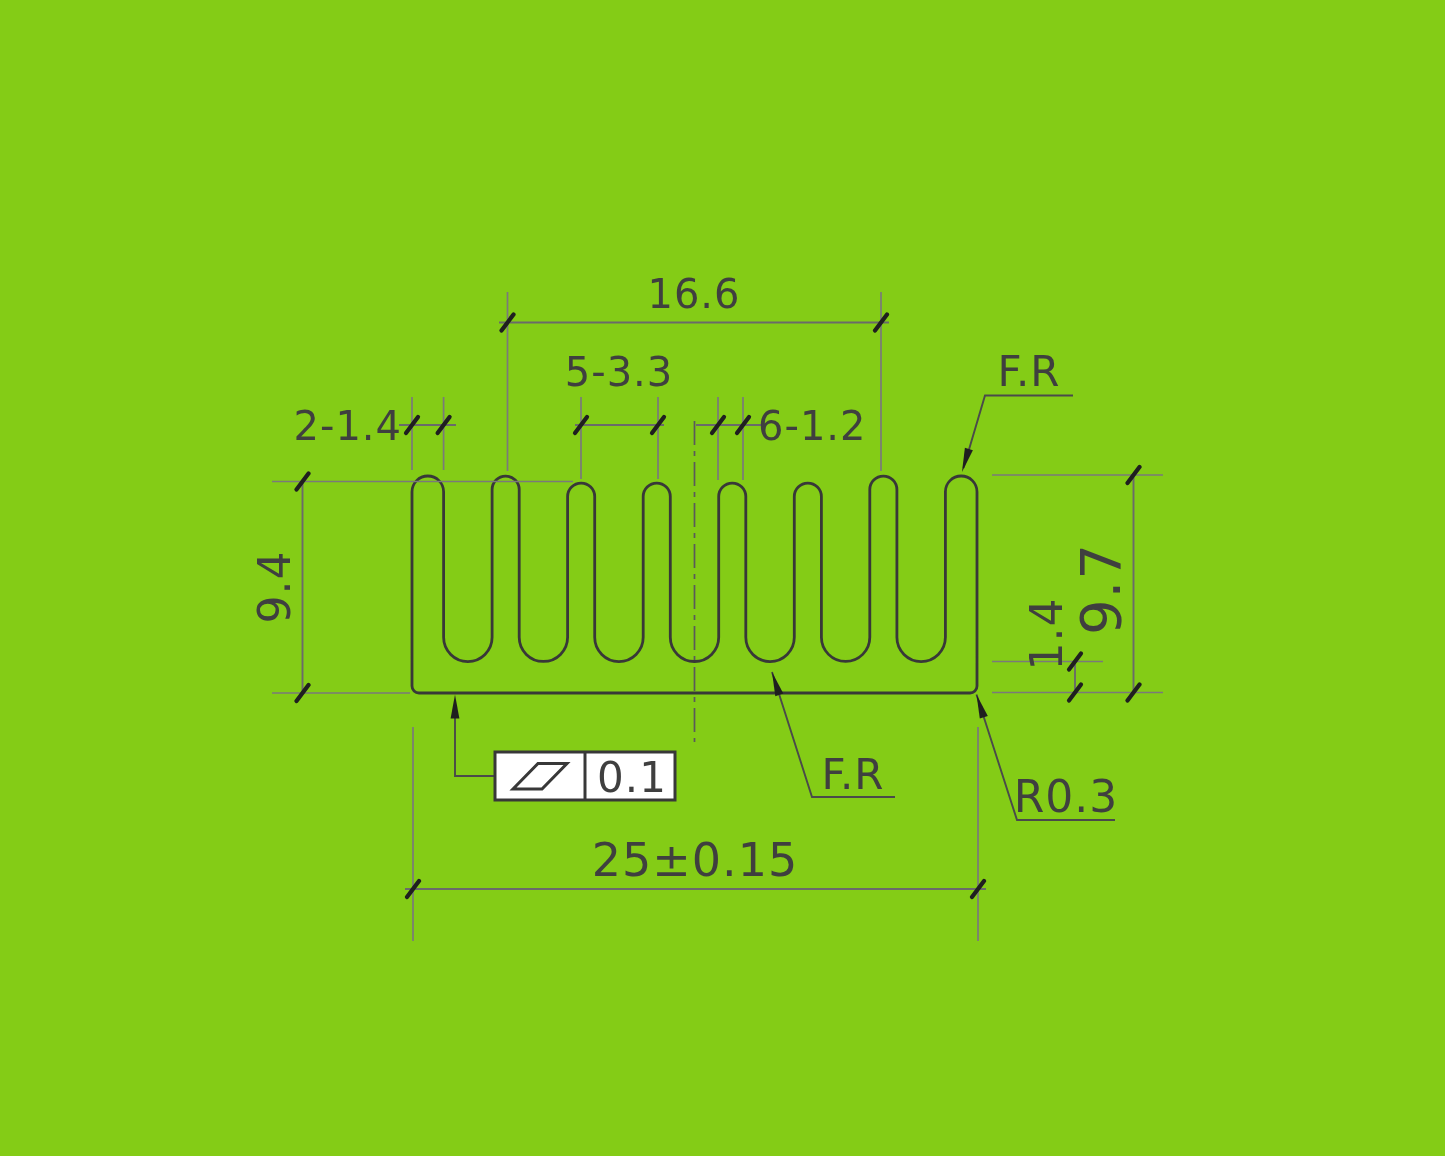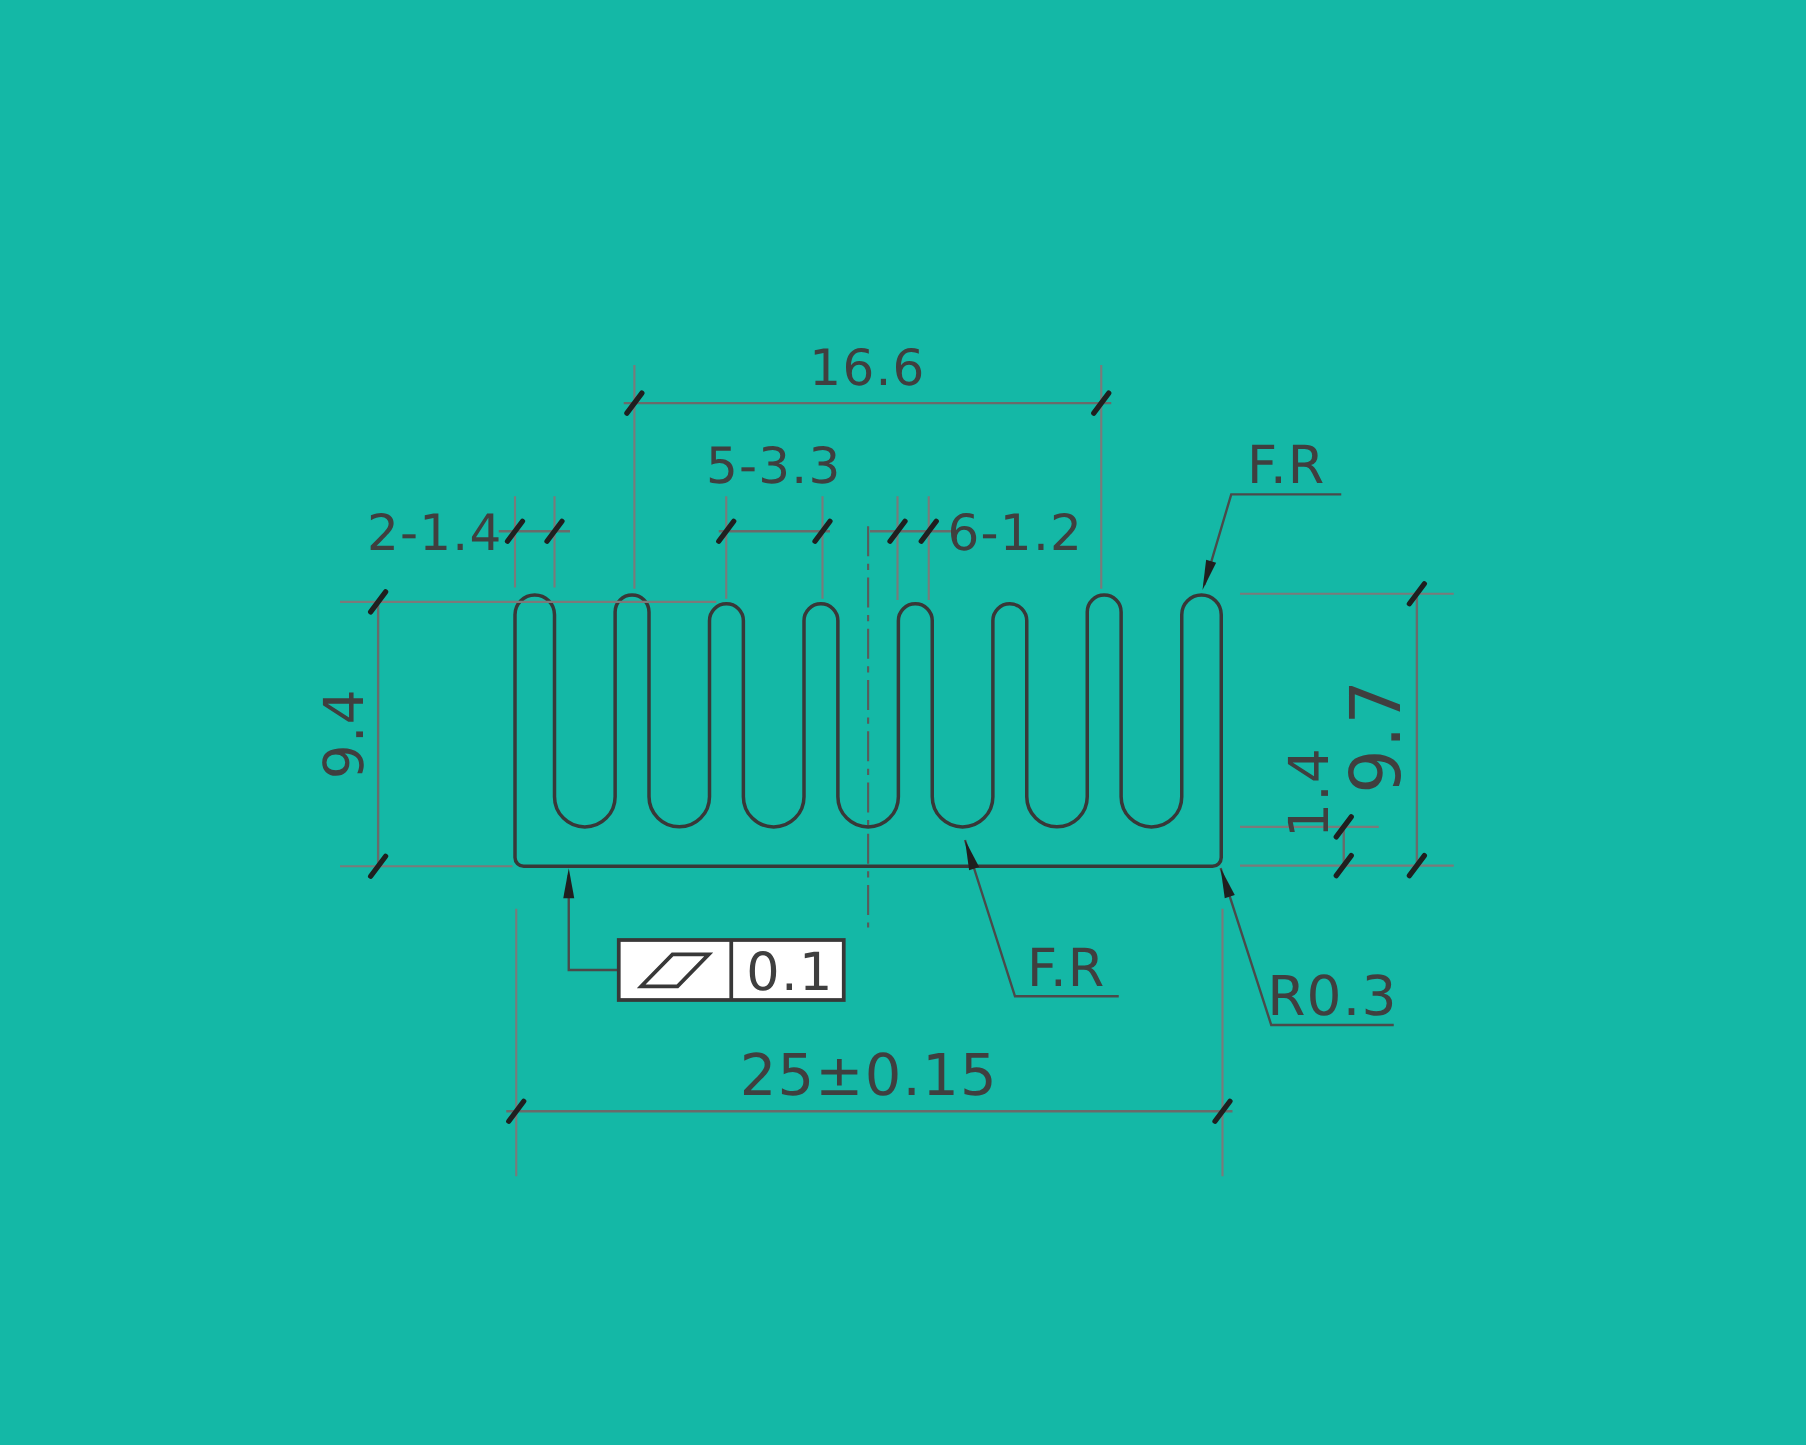--- a/index.html
+++ b/index.html
@@ -1,16 +1,16 @@
 <!DOCTYPE html>
 <html><head>
 <meta charset="utf-8">
 <style>
   html,body{margin:0;padding:0;background:#ffffff;}
-  .page{position:relative;width:1445px;height:1156px;background:#14b8a6;overflow:hidden;
+  .page{position:relative;width:1445px;height:1156px;background:#84cc16;overflow:hidden;
         font-family:"DejaVu Sans", sans-serif;}
   svg{display:block;}
   .profile{fill:none;stroke:#383838;stroke-width:2.8;stroke-linejoin:round;}
   .ext{fill:none;stroke:#7a7a7a;stroke-width:1.7;}
   .dimline{fill:none;stroke:#6a6a6a;stroke-width:1.9;}
   .tick{fill:none;stroke:#1f1f1f;stroke-width:4.2;stroke-linecap:round;}
   .leader{fill:none;stroke:#4a4a4a;stroke-width:1.9;}
   .arrow{fill:#1f1f1f;stroke:none;}
   .centerline{fill:none;stroke:#5a5a5a;stroke-width:1.7;stroke-dasharray:24 6 5 6;}
   .frame{fill:#ffffff;stroke:#383838;stroke-width:3;}

